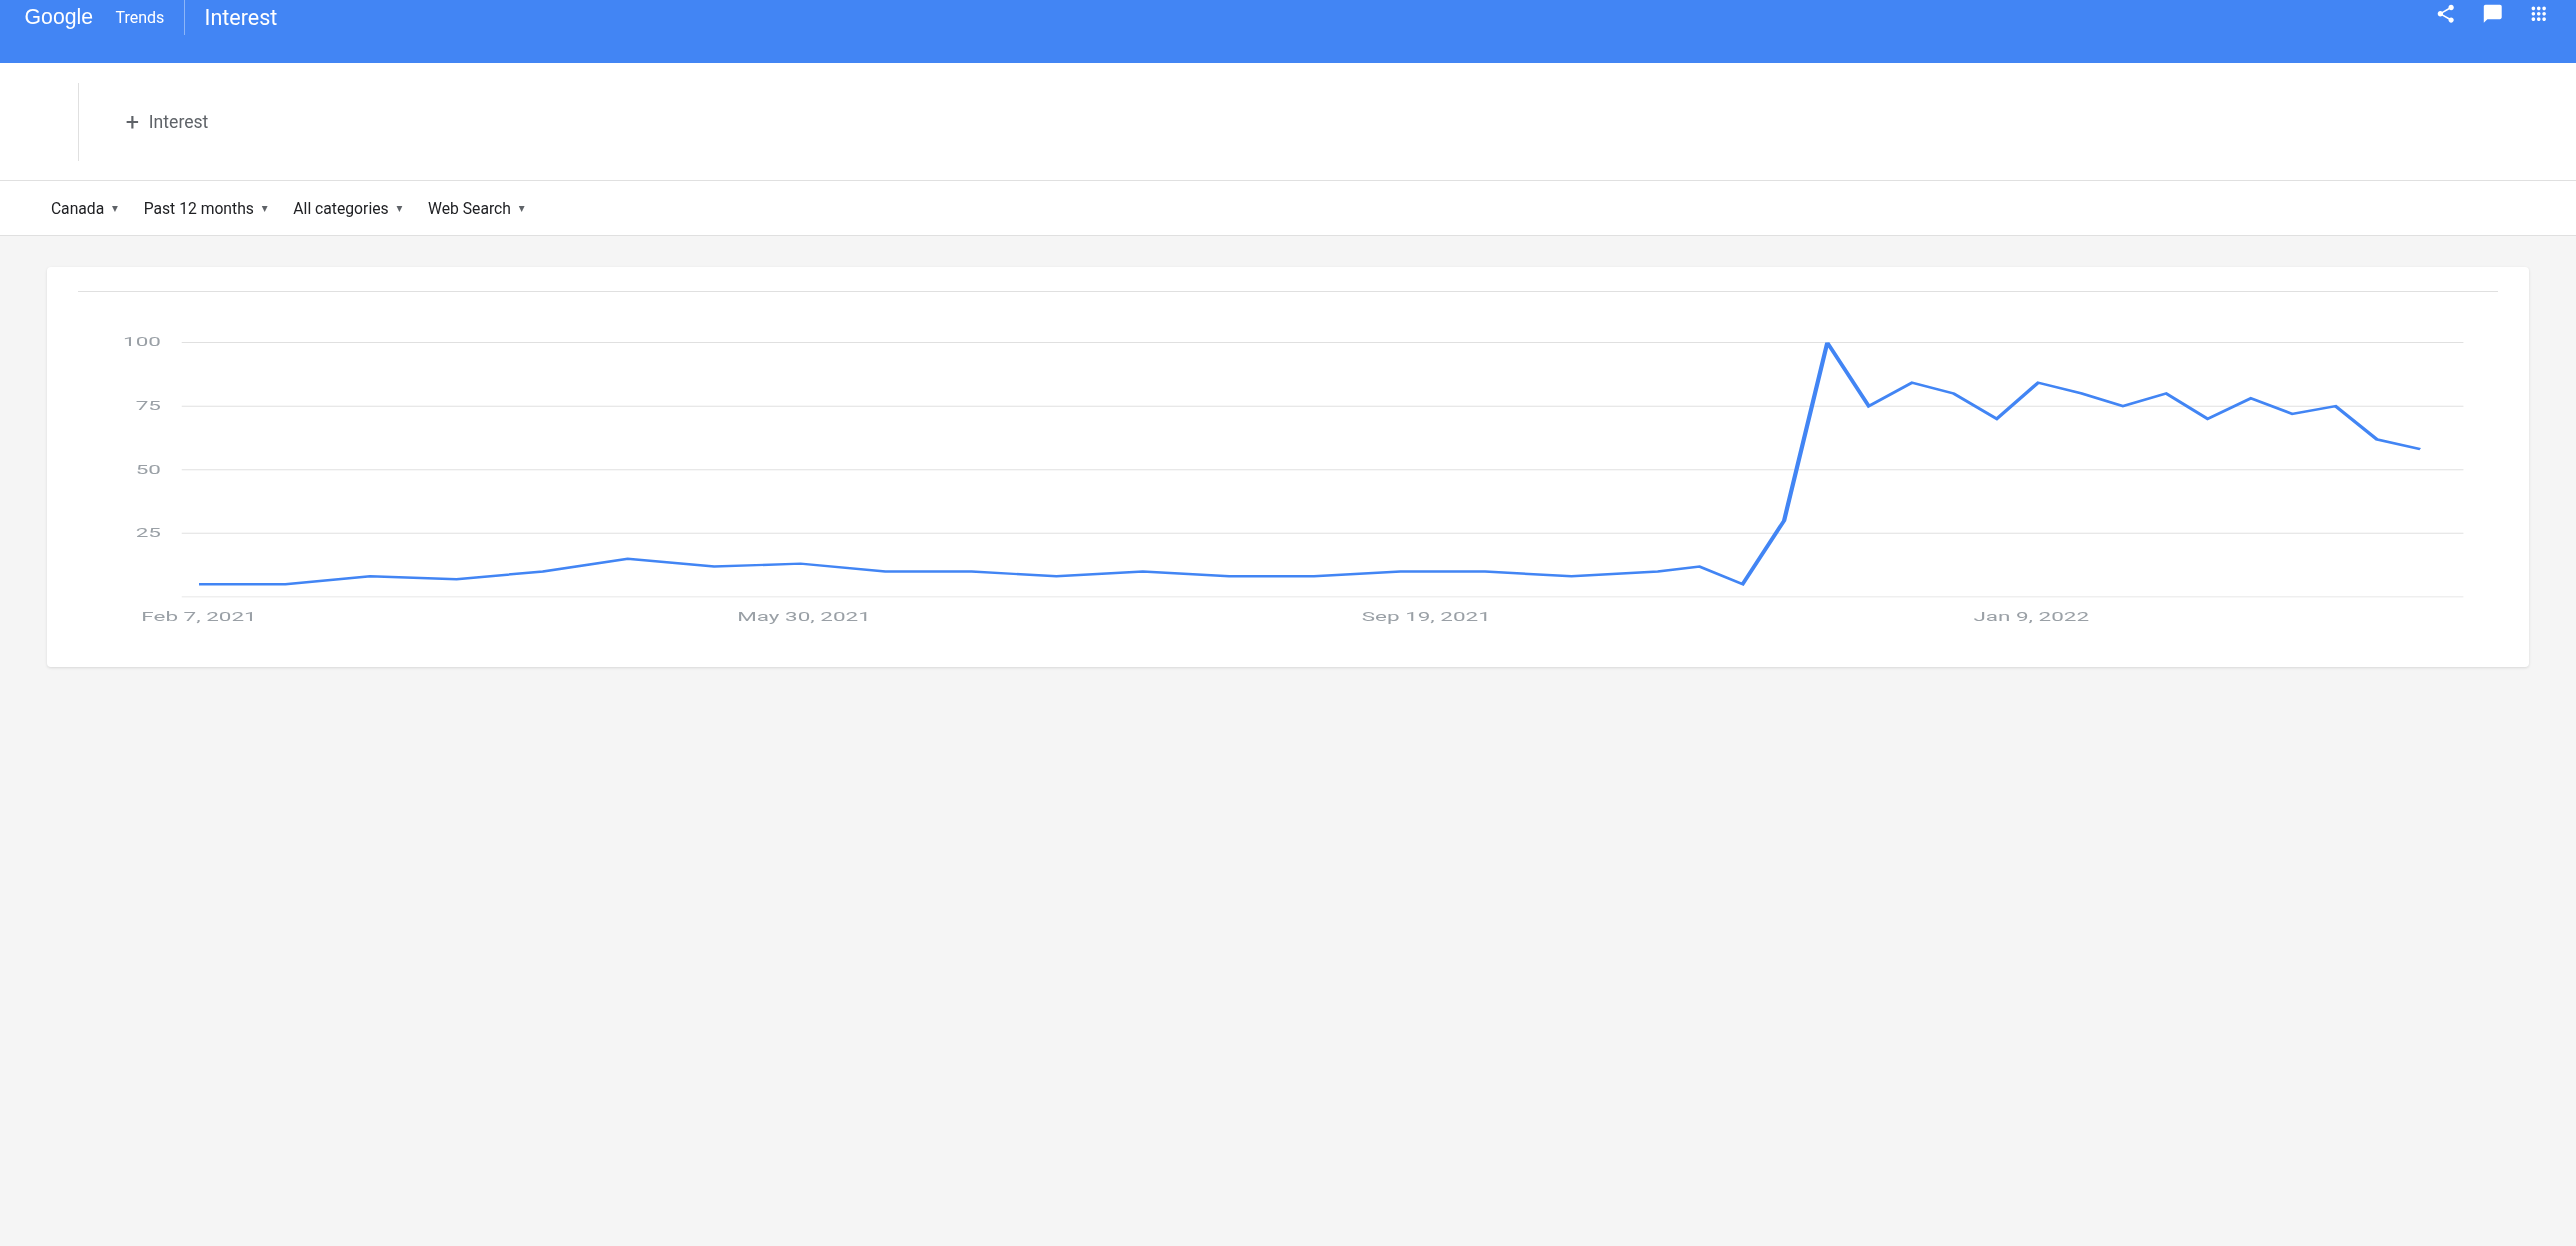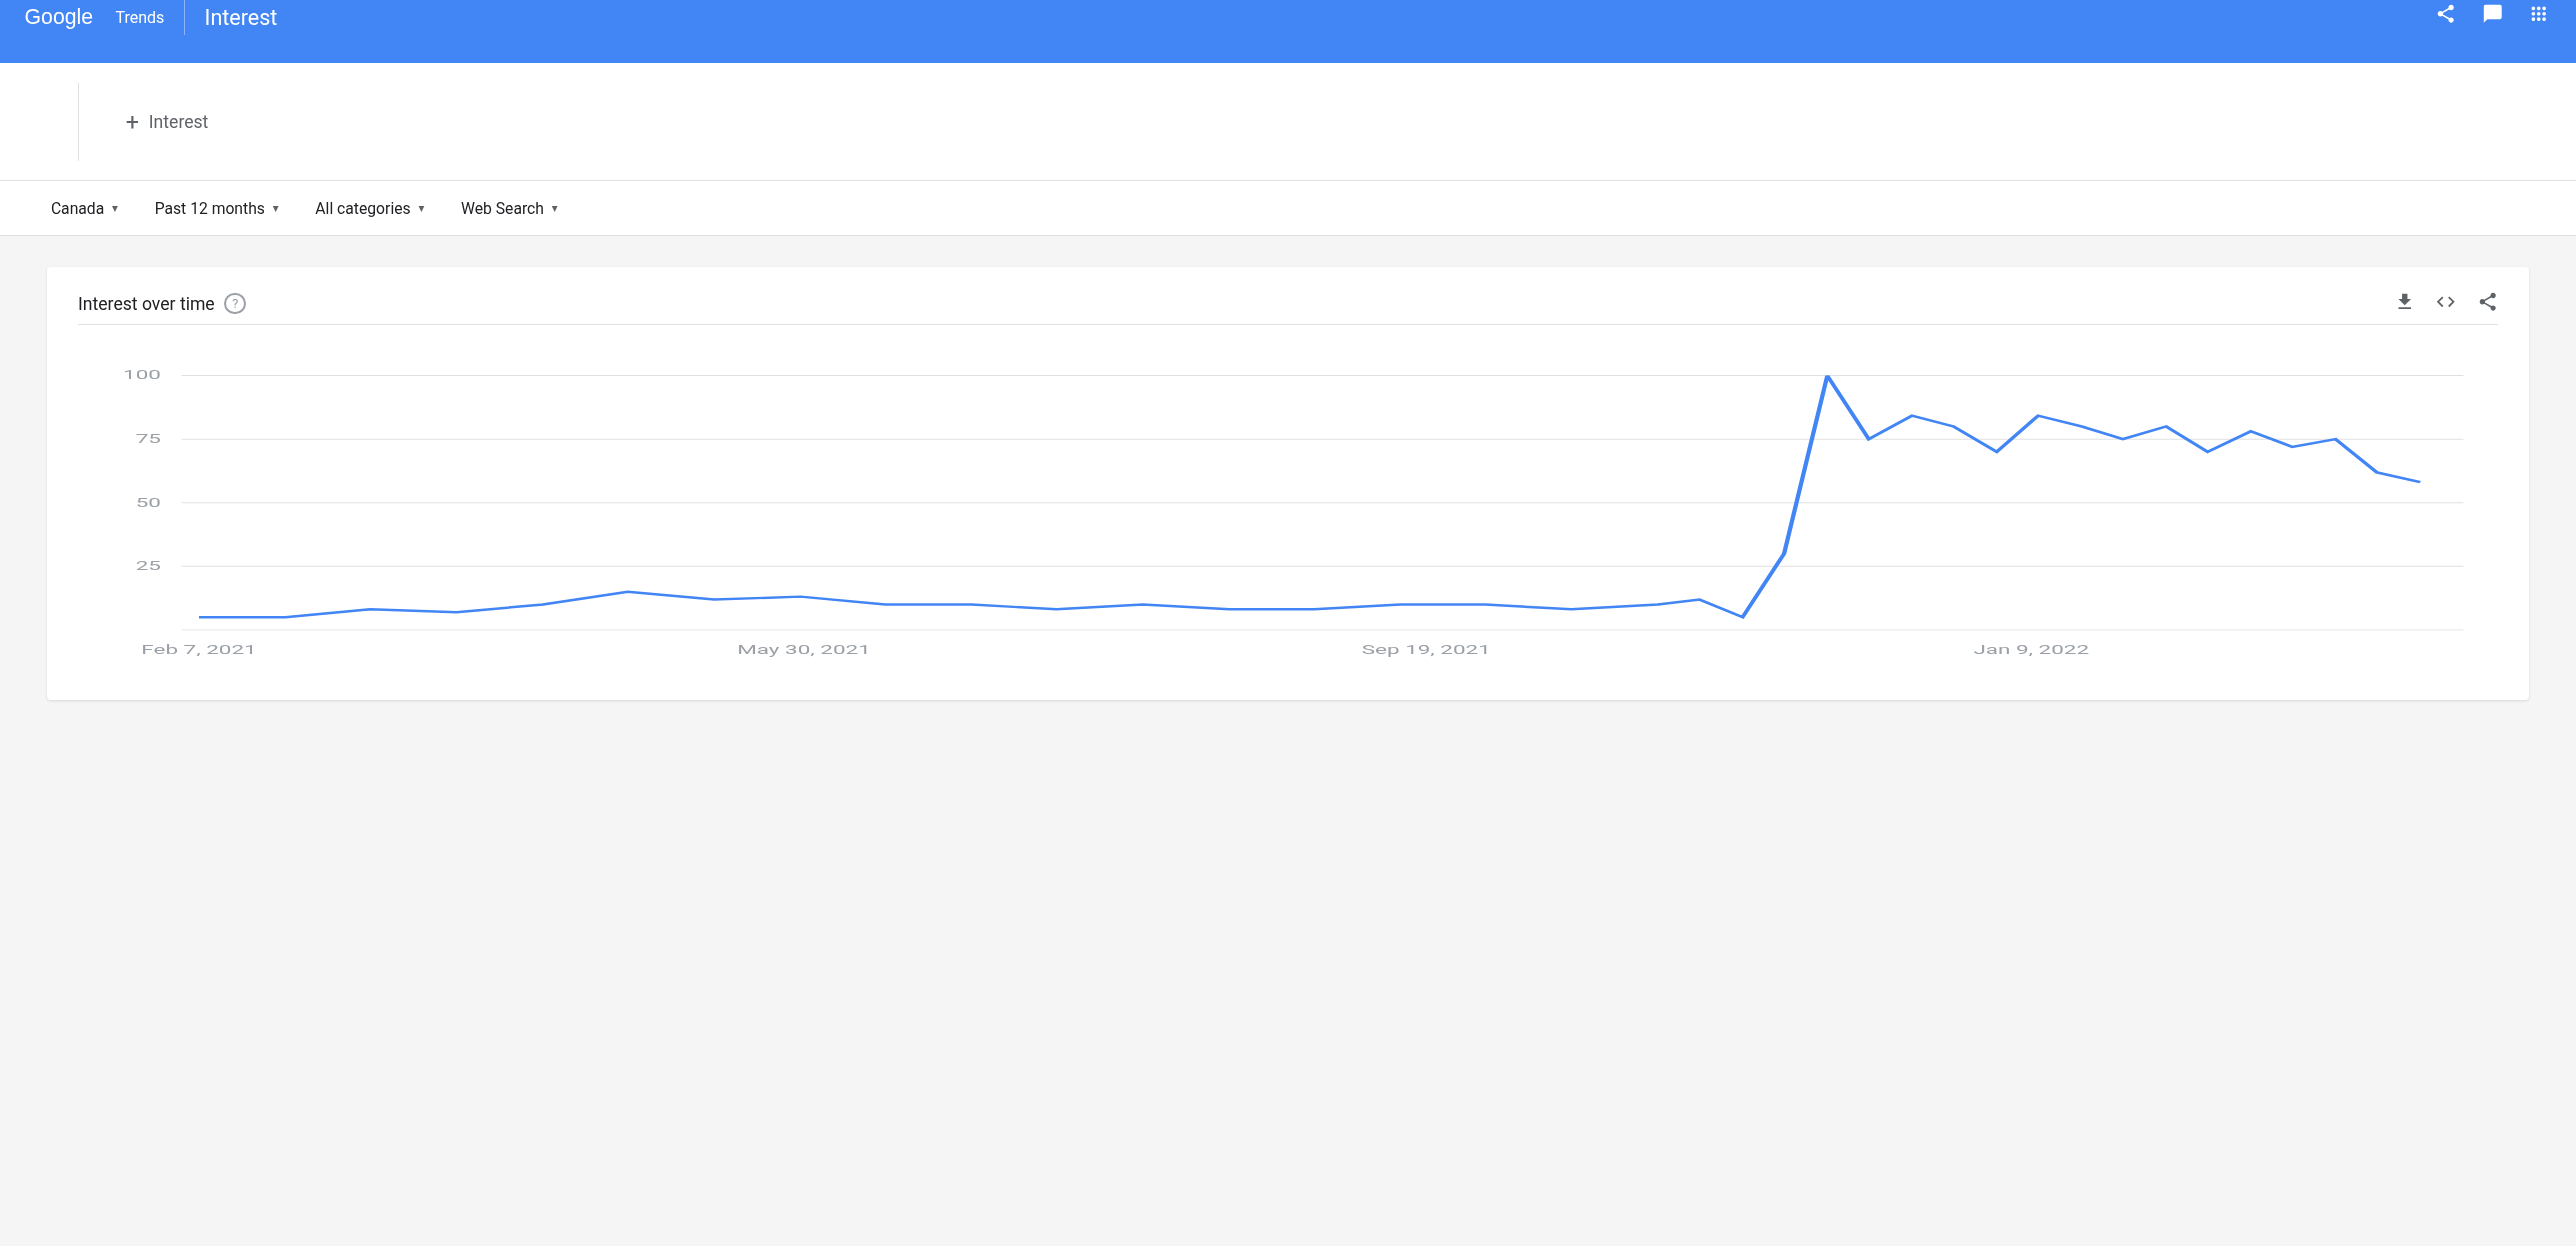--- a/index.html
+++ b/index.html
@@ -104,21 +104,21 @@
       font-size: 23.5px;
       color: #5f6368;
     }
 
     
     .filter-bar {
       background: white;
       padding: 11.7px 47px;
       display: flex;
       align-items: center;
-      gap: 29px;
+      gap: 18px;
       border-bottom: 1px solid #e0e0e0;
       text-align: center;
     }
     .filter-dropdown {
       display: flex;
       align-items: center;
       gap: 7.8px;
       cursor: pointer;
       font-size: 15.7px;
       color: #202124;
@@ -274,43 +274,20 @@
     <span class="dropdown-arrow">▾</span>
   </div>
   <div class="filter-dropdown">
     <span>Web Search</span>
     <span class="dropdown-arrow">▾</span>
   </div>
 </div>
 
 <div class="main-content">
   <div class="chart-card">
-    <div class="chart-header">
-      <div class="chart-title-row">
-        <span class="chart-title">Interest over time</span>
-        <div class="help-icon">?</div>
-      </div>
-      <div class="chart-actions">
-        <div class="chart-action-icon">
-          <svg width="21.5" height="21.5" viewBox="0 0 24 24" fill="#5f6368">
-              <path d="M19 9h-4V3H9v6H5l7 7 7-7zM5 18v2h14v-2H5z"></path>
-            </svg>
-        </div>
-        <div class="chart-action-icon">
-          <svg width="21.5" height="21.5" viewBox="0 0 24 24" fill="#5f6368">
-              <path d="M9.4 16.6L4.8 12l4.6-4.6L8 6l-6 6 6 6 1.4-1.4zm5.2 0l4.6-4.6-4.6-4.6L16 6l6 6-6 6-1.4-1.4z"></path>
-            </svg>
-        </div>
-        <div class="chart-action-icon">
-          <svg width="21.5" height="21.5" viewBox="0 0 24 24" fill="#5f6368">
-              <path d="M18 16.08c-.76 0-1.44.3-1.96.77L8.91 12.7c.05-.23.09-.46.09-.7s-.04-.47-.09-.7l7.05-4.11c.54.5 1.25.81 2.04.81 1.66 0 3-1.34 3-3s-1.34-3-3-3-3 1.34-3 3c0 .24.04.47.09.7L8.04 9.81C7.5 9.31 6.79 9 6 9c-1.66 0-3 1.34-3 3s1.34 3 3 3c.79 0 1.5-.31 2.04-.81l7.12 4.16c-.05.21-.08.43-.08.65 0 1.61 1.31 2.92 2.92 2.92 1.61 0 2.92-1.31 2.92-2.92s-1.31-2.92-2.92-2.92z"></path>
-            </svg>
-        </div>
-      </div>
-    </div>
     <div class="chart-divider"></div>
 
     <div class="chart-container">
       <svg class="chart-svg" viewBox="0 0 1400 320" preserveAspectRatio="none" xmlns="http://www.w3.org/2000/svg">
 
         <line x1="60" y1="20" x2="1380" y2="20" class="grid-line" stroke="#e0e0e0" stroke-width="1"></line>
         <line x1="60" y1="85" x2="1380" y2="85" class="grid-line" stroke="#e0e0e0" stroke-width="1"></line>
         <line x1="60" y1="150" x2="1380" y2="150" class="grid-line" stroke="#e0e0e0" stroke-width="1"></line>
         <line x1="60" y1="215" x2="1380" y2="215" class="grid-line" stroke="#e0e0e0" stroke-width="1"></line>
         <line x1="60" y1="280" x2="1380" y2="280" class="grid-line" stroke="#e0e0e0" stroke-width="1"></line>

